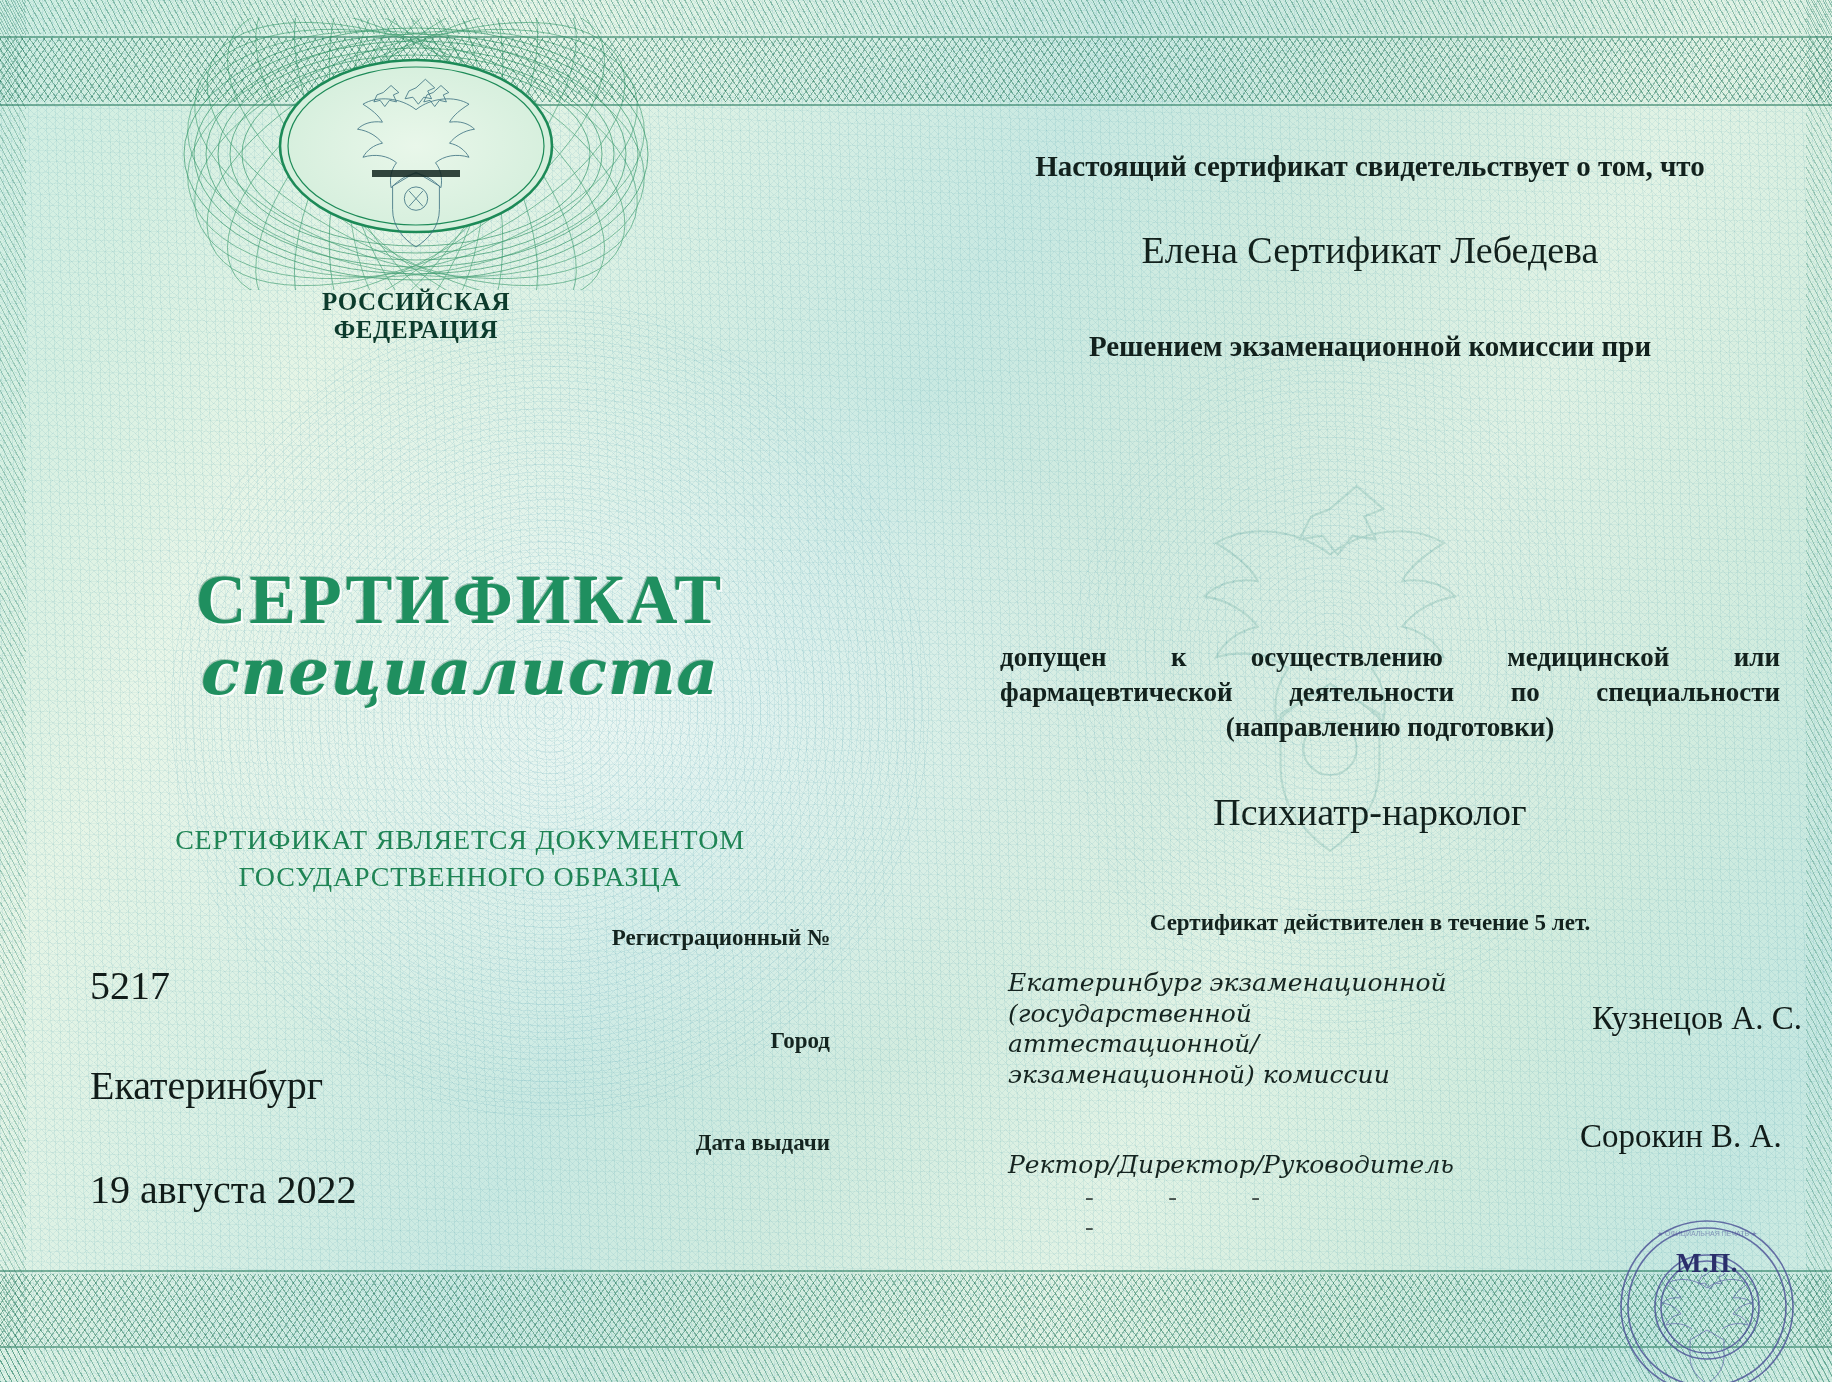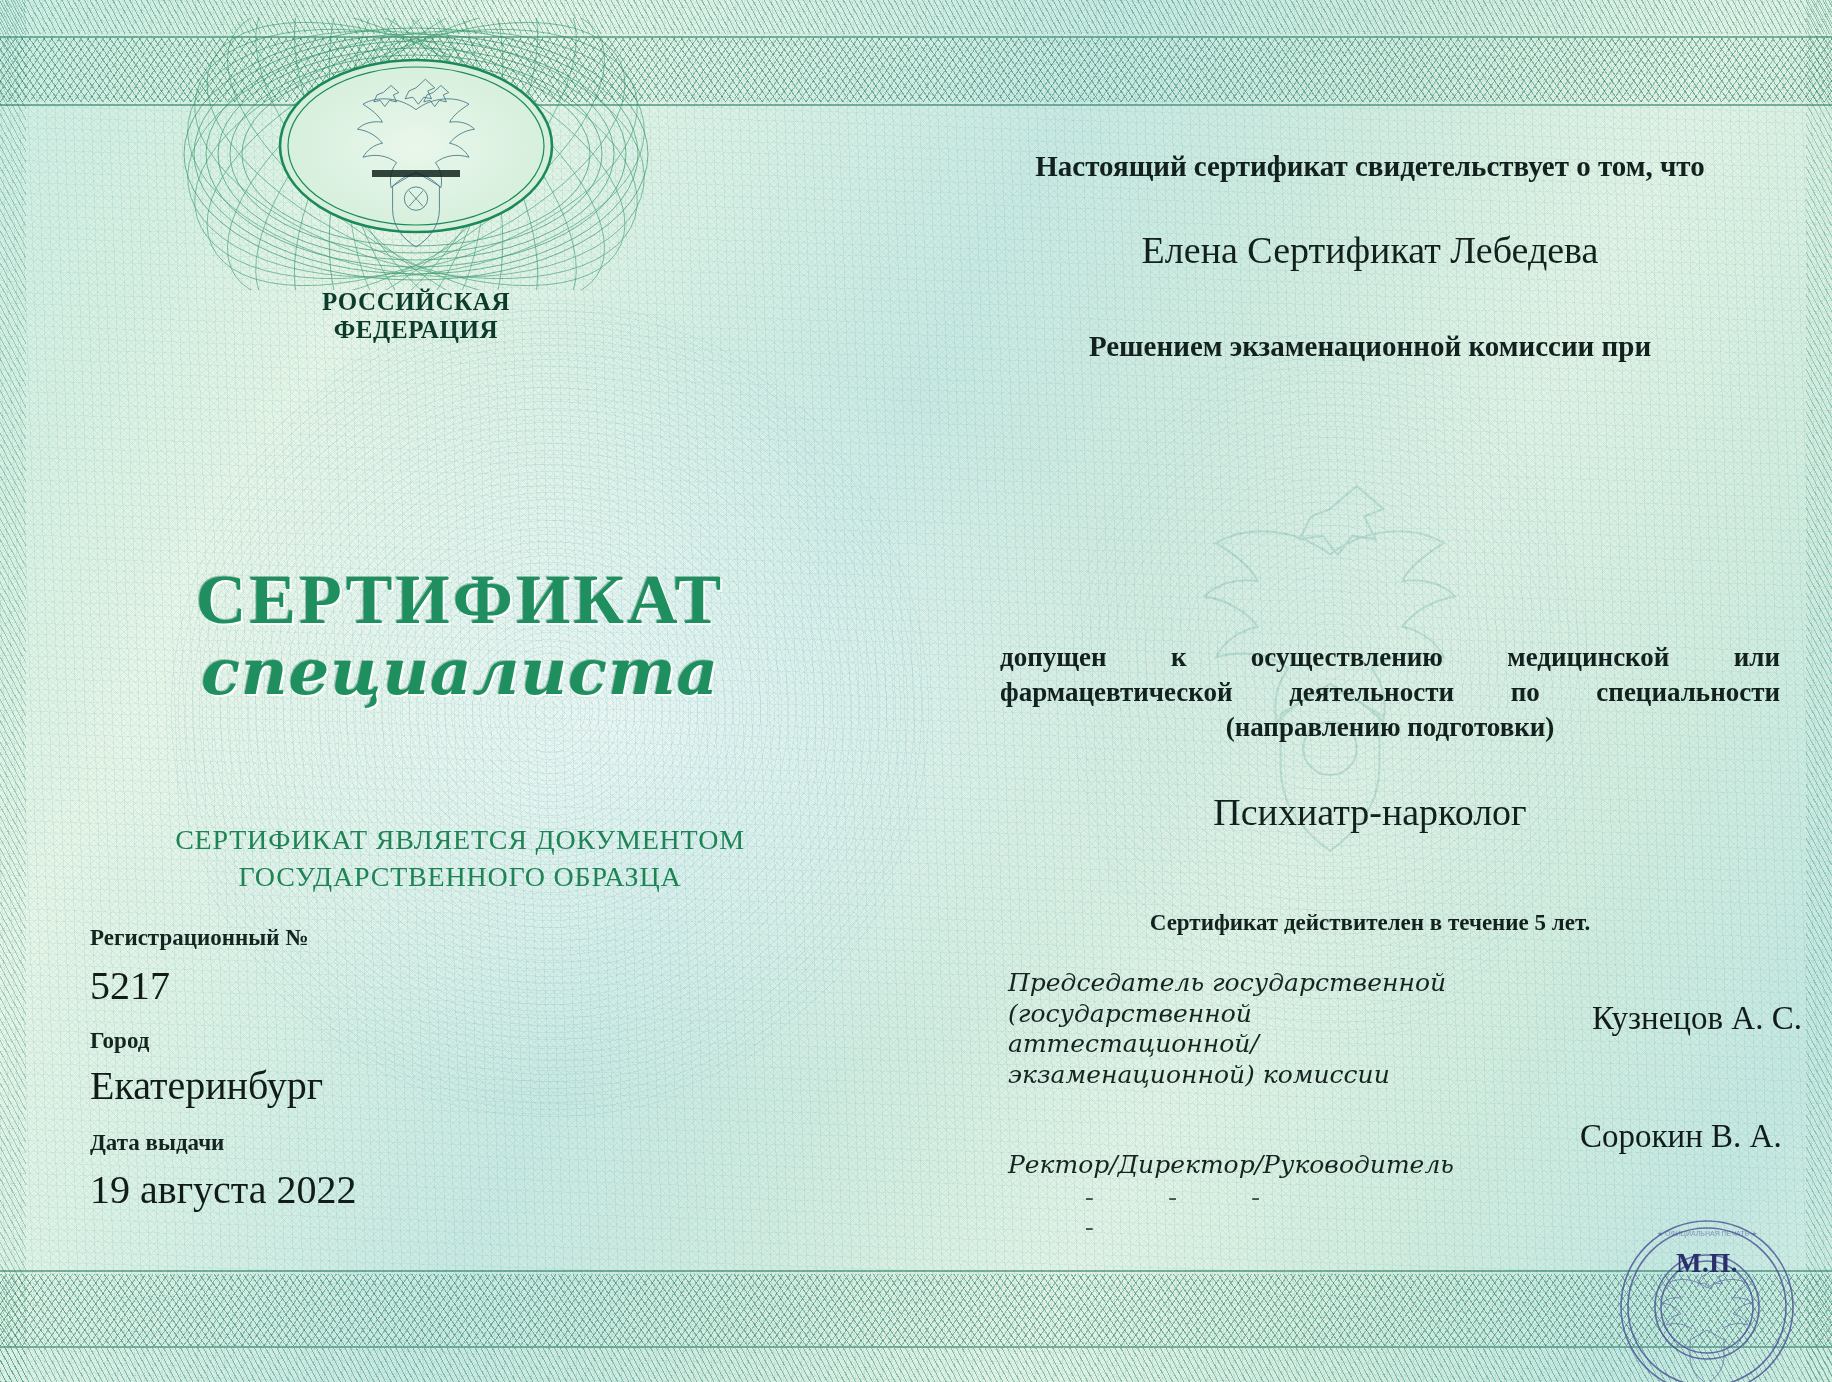--- a/index.html
+++ b/index.html
@@ -175,21 +175,21 @@
     text-align: center;
     color: #1f8455;
     font-size: 28px;
     letter-spacing: 0.8px;
     line-height: 1.32;
   }
   .field-label {
     position: absolute;
     width: 740px;
     left: 90px;
-    text-align: left;
+    text-align: right;
     font-weight: bold;
     font-size: 23px;
     color: #14241f;
   }
   .field-value {
     position: absolute;
     width: 740px;
     left: 90px;
     font-size: 40px;
     color: #111c19;
@@ -394,21 +394,21 @@
   <div class="field-value" id="date-value">19 августа 2022</div>
 
   <div class="r-line" id="intro">Настоящий сертификат свидетельствует о том, что</div>
   <div class="r-line" id="holder-name">Елена Сертификат Лебедева</div>
   <div class="r-line" id="commission-line">Решением экзаменационной комиссии при</div>
   <div class="r-line" id="admission">допущен к осуществлению медицинской или фармацевтической деятельности по специальности (направлению подготовки)</div>
   <div class="r-line" id="speciality">Психиатр-нарколог</div>
   <div class="r-line" id="validity">Сертификат действителен в течение 5 лет.</div>
 
   <div class="sig-role" id="chair-role">
-    <div>Председатель государственной</div>
+    <div>Екатеринбург экзаменационной</div>
     <div>(государственной  аттестационной/</div>
     <div>экзаменационной) комиссии</div>
   </div>
   <div class="sig-name" id="chair-name">Кузнецов А. С.</div>
 
   <div class="sig-role" id="rector-role">Ректор/Директор/Руководитель</div>
   <div class="sig-name" id="rector-name">Сорокин В. А.</div>
 
   <div class="dash-row">- - - -</div>
 

